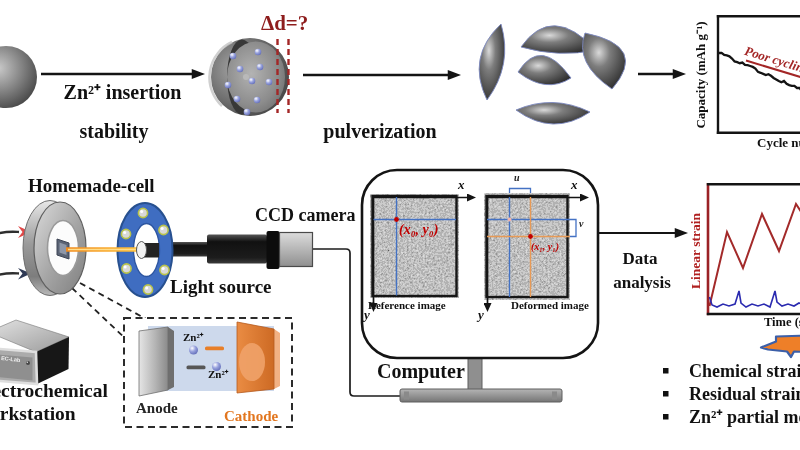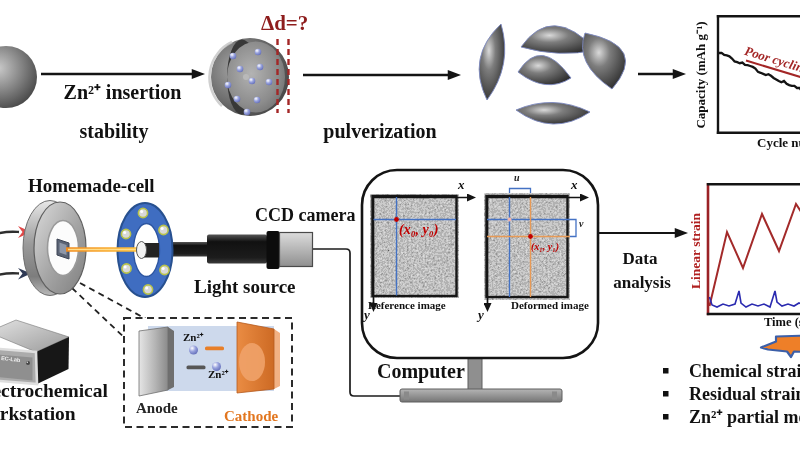--- a/index.html
+++ b/index.html
@@ -296,21 +296,21 @@
 <div class="lbl center" style="left:38px;top:81px;width:152px;font-size:20px;">stability</div>
 <div class="lbl darkred" style="left:261px;top:12px;font-size:21px;">Δd=?</div>
 <div class="lbl center" style="left:305px;top:81px;width:150px;font-size:20px;">pulverization</div>
 
 <div class="lbl rot-ccw" style="left:701px;top:75px;font-size:13px;">Capacity (mAh g⁻¹)</div>
 <div class="lbl" style="left:757px;top:136px;font-size:13px;">Cycle number</div>
 <div class="lbl ital" style="left:747px;top:44px;font-size:13px;color:#a32626;transform:rotate(17deg);transform-origin:0 0;">Poor cycling stability</div>
 
 <div class="lbl" style="left:0px;top:176px;font-size:19px;padding-left:28px;">Homemade-cell</div>
 <div class="lbl" style="left:211px;top:206px;font-size:18px;margin-left:44px;">CCD camera</div>
-<div class="lbl" style="left:170px;top:277px;font-size:19px;margin-left:24px;">Light source</div>
+<div class="lbl" style="left:170px;top:277px;font-size:19px;">Light source</div>
 <div class="lbl" style="left:1px;top:357px;font-size:5.5px;color:#f2f2f2;font-family:'Liberation Sans',sans-serif;transform:rotate(6deg);">EC-Lab</div>
 <div class="lbl" style="left:-26px;top:381px;font-size:19.5px;">Electrochemical</div>
 <div class="lbl" style="left:-24px;top:404px;font-size:19.5px;">workstation</div>
 
 <div class="lbl" style="left:183px;top:332px;font-size:11px;">Zn²⁺</div>
 <div class="lbl" style="left:208px;top:369px;font-size:11px;">Zn²⁺</div>
 <div class="lbl" style="left:136px;top:400.5px;font-size:15px;color:#262626;">Anode</div>
 <div class="lbl" style="left:224px;top:409px;font-size:15px;color:#e2761f;">Cathode</div>
 
 <div class="lbl ital" style="left:458px;top:178px;font-size:13px;">x</div>

